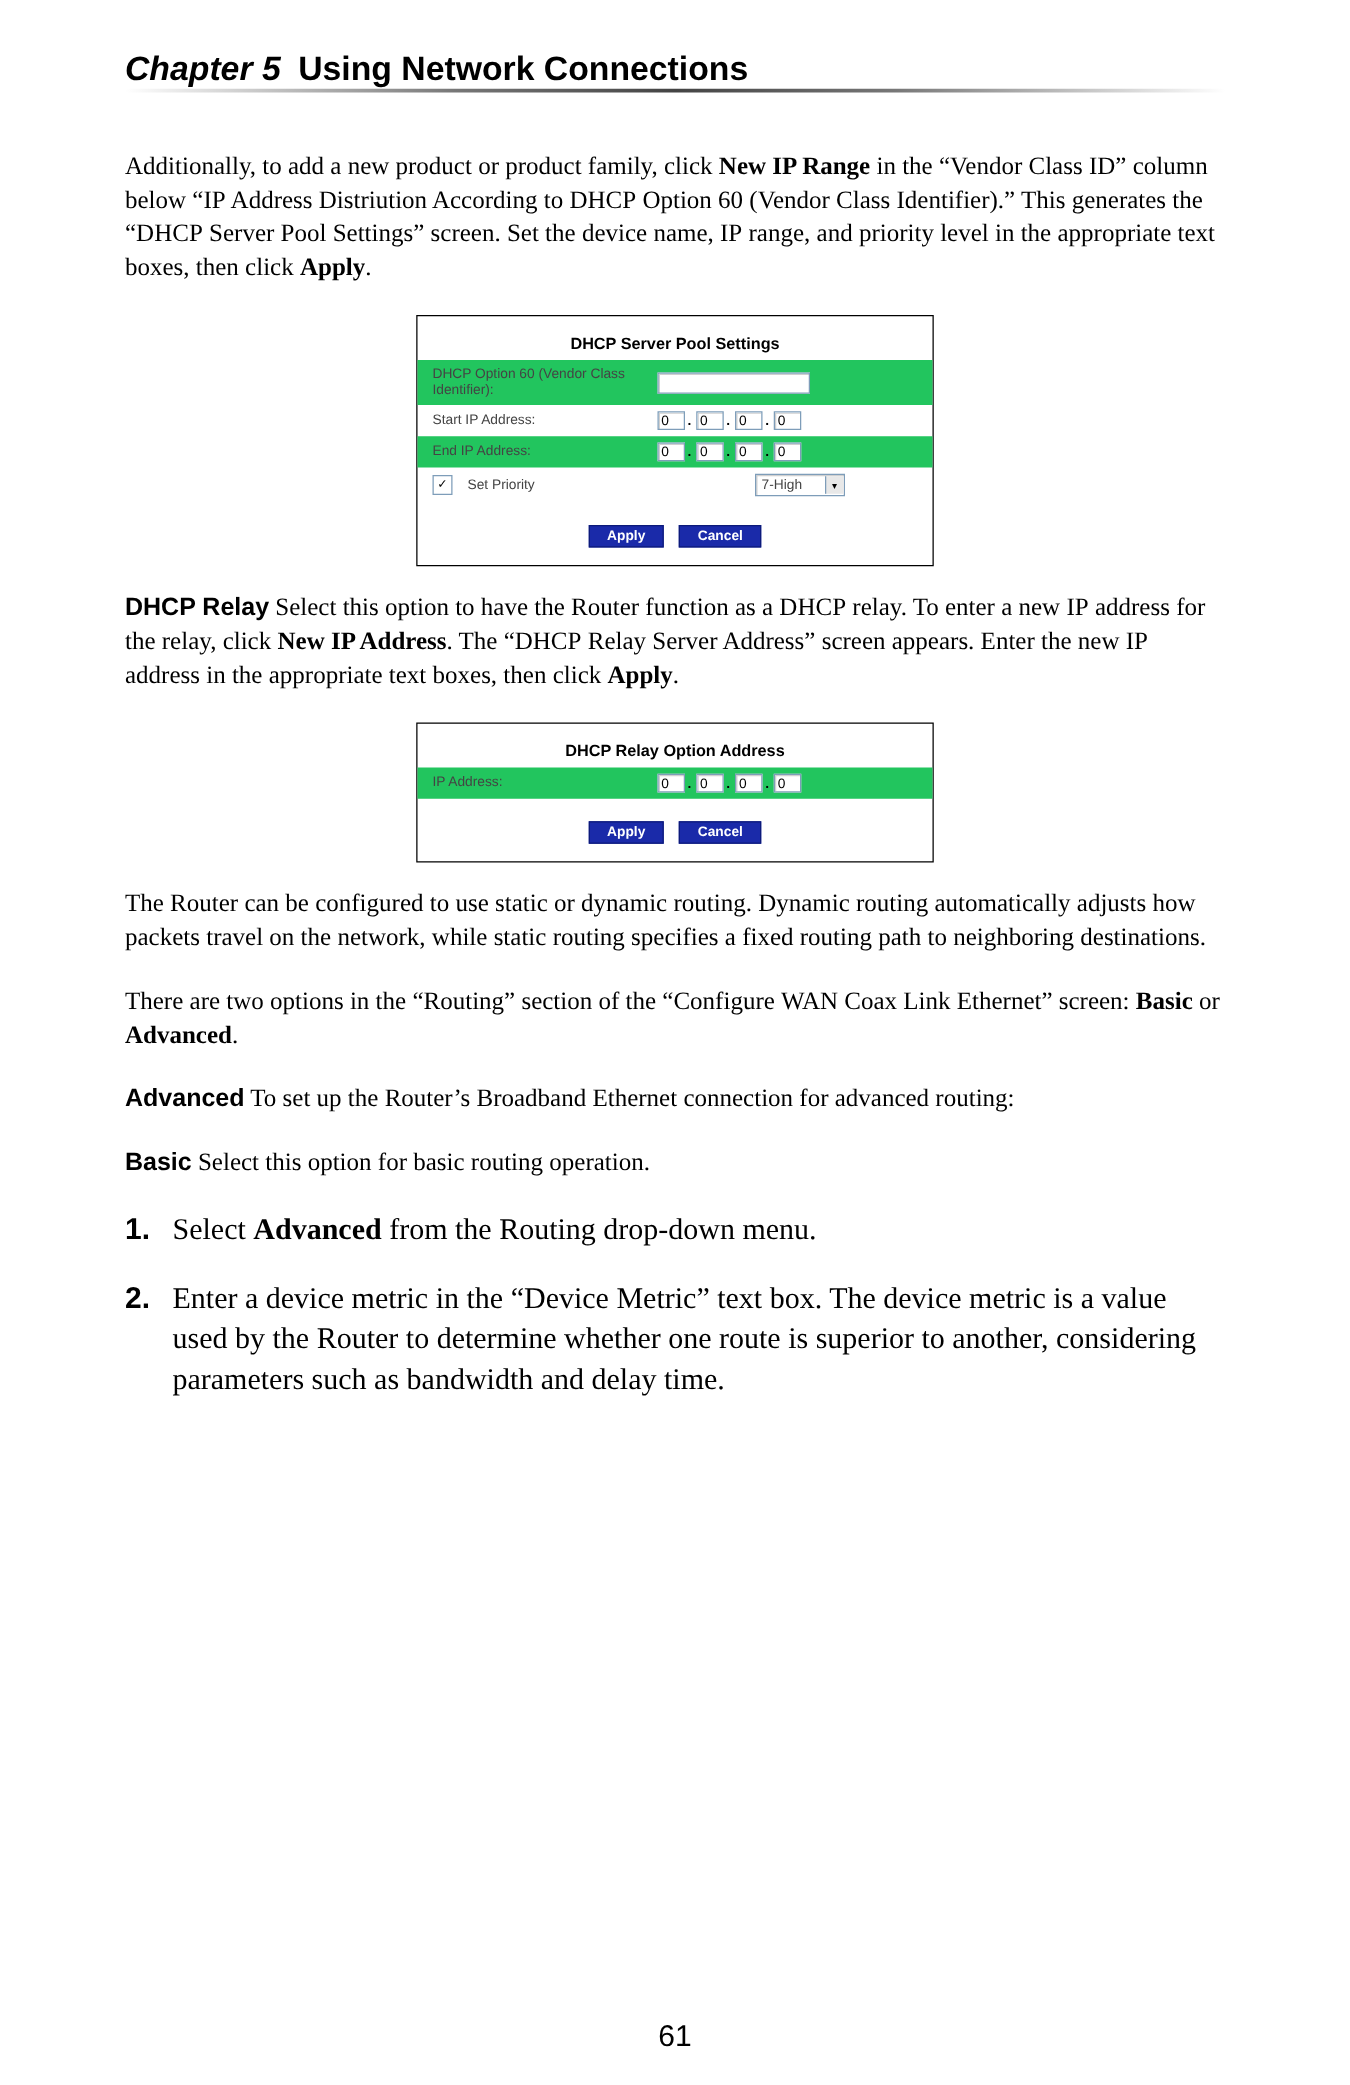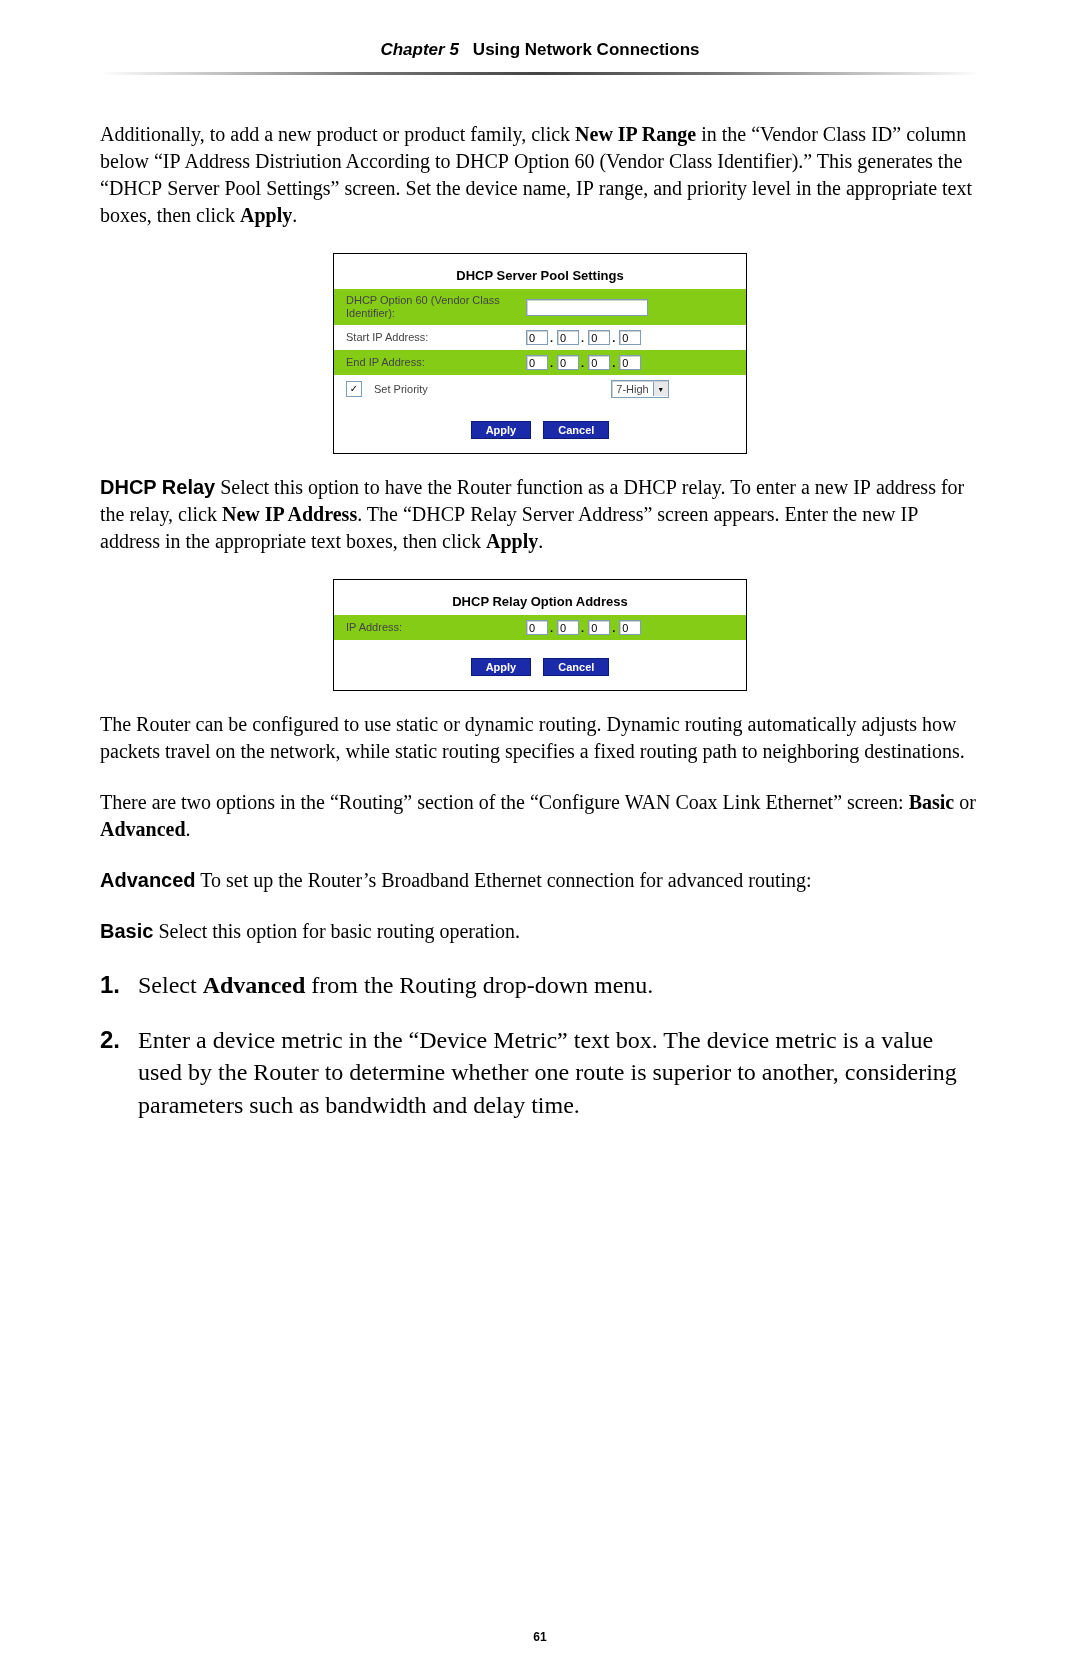--- a/index.html
+++ b/index.html
@@ -9,25 +9,23 @@
     background:#fff;
   }
   .page{
     width:1080px;
     height:1668px;
     position:relative;
     box-sizing:border-box;
     padding:40px 100px 0 100px;
   }
   .chapter-header{
-    text-align:center;
     font-family:"Myriad Pro","Helvetica Neue",Arial,sans-serif;
     font-weight:bold;
-    font-size:17px;
-    padding-bottom:12px;
+    font-size:27px;
   }
   .chapter-header .chap-label{font-style:italic;font-weight:bold;margin-right:14px}
   .rule-grad{
     height:3px;
     background:linear-gradient(to right,#fff,#777 30%,#444 50%,#777 70%,#fff);
     margin-bottom:46px;
   }
   .body-text{font-size:20px;line-height:1.35;margin:0 0 24px 0}
   .body-text b,.body-text strong{font-weight:bold}
   .sc{font-variant:small-caps}
@@ -46,21 +44,21 @@
     font-weight:bold;
     color:#000;
     padding:14px 0 6px 0;
     font-size:13px;
   }
   .fig-row{
     display:flex;
     align-items:center;
     padding:5px 12px;
   }
-  .fig-row.grey{background:#84cc16}
+  .fig-row.grey{background:#22c55e}
   .fig-label{flex:0 0 180px;font-size:11px;line-height:1.2}
   .fig-fields{flex:1;display:flex;align-items:center;gap:0}
   .fig-input-wide{
     width:120px;height:15px;border:1px solid #7e9db9;background:#fff;
     box-shadow:inset 1px 1px 0 #cfcfcf;
   }
   .ip-oct{
     width:22px;height:15px;border:1px solid #7e9db9;background:#fff;
     font-size:11px;line-height:15px;text-align:left;padding-left:2px;
     box-sizing:border-box;color:#000;box-shadow:inset 1px 1px 0 #cfcfcf;
@@ -69,21 +67,21 @@
   .chk{
     width:14px;height:14px;border:1px solid #7e9db9;background:#fff;
     display:inline-flex;align-items:center;justify-content:center;
     font-size:10px;line-height:1;margin-right:12px;color:#000;
   }
   .select{
     display:inline-flex;align-items:center;
     border:1px solid #7e9db9;background:#fff;height:16px;font-size:11px;
     box-shadow:inset 1px 1px 0 #cfcfcf;
   }
-  .select .sel-lab{padding:0 4px 0 4px}
+  .select .sel-lab{padding:0 18px 0 4px}
   .select .sel-btn{
     width:14px;height:14px;background:#e8e8e8;border-left:1px solid #7e9db9;
     display:flex;align-items:center;justify-content:center;font-size:8px;color:#000;
   }
   .fig-buttons{
     display:flex;justify-content:center;gap:12px;padding:18px 0 14px 0;
   }
   .fbtn{
     background:#1a2aa9;color:#fff;font-weight:bold;font-size:11px;
     padding:2px 14px;border:1px solid #0c1a7a;border-radius:0;
@@ -98,21 +96,21 @@
   ol.steps{list-style:none;padding:0;margin:0;font-size:24px;line-height:1.35}
   ol.steps li{display:flex;margin-bottom:22px}
   ol.steps .num{
     flex:0 0 38px;
     font-family:"Myriad Pro","Helvetica Neue",Arial,sans-serif;
     font-weight:bold;
   }
   .footer-page{
     position:absolute;left:0;right:0;bottom:24px;text-align:center;
     font-family:"Myriad Pro","Helvetica Neue",Arial,sans-serif;
-    font-weight:bold;font-size:12px;
+    font-weight:normal;font-size:24px;
   }
 </style>
 </head>
 <body>
 
 <div class="page">
 
   <div class="chapter-header">
     <span class="chap-label">Chapter 5</span><span>Using Network Connections</span>
   </div>

